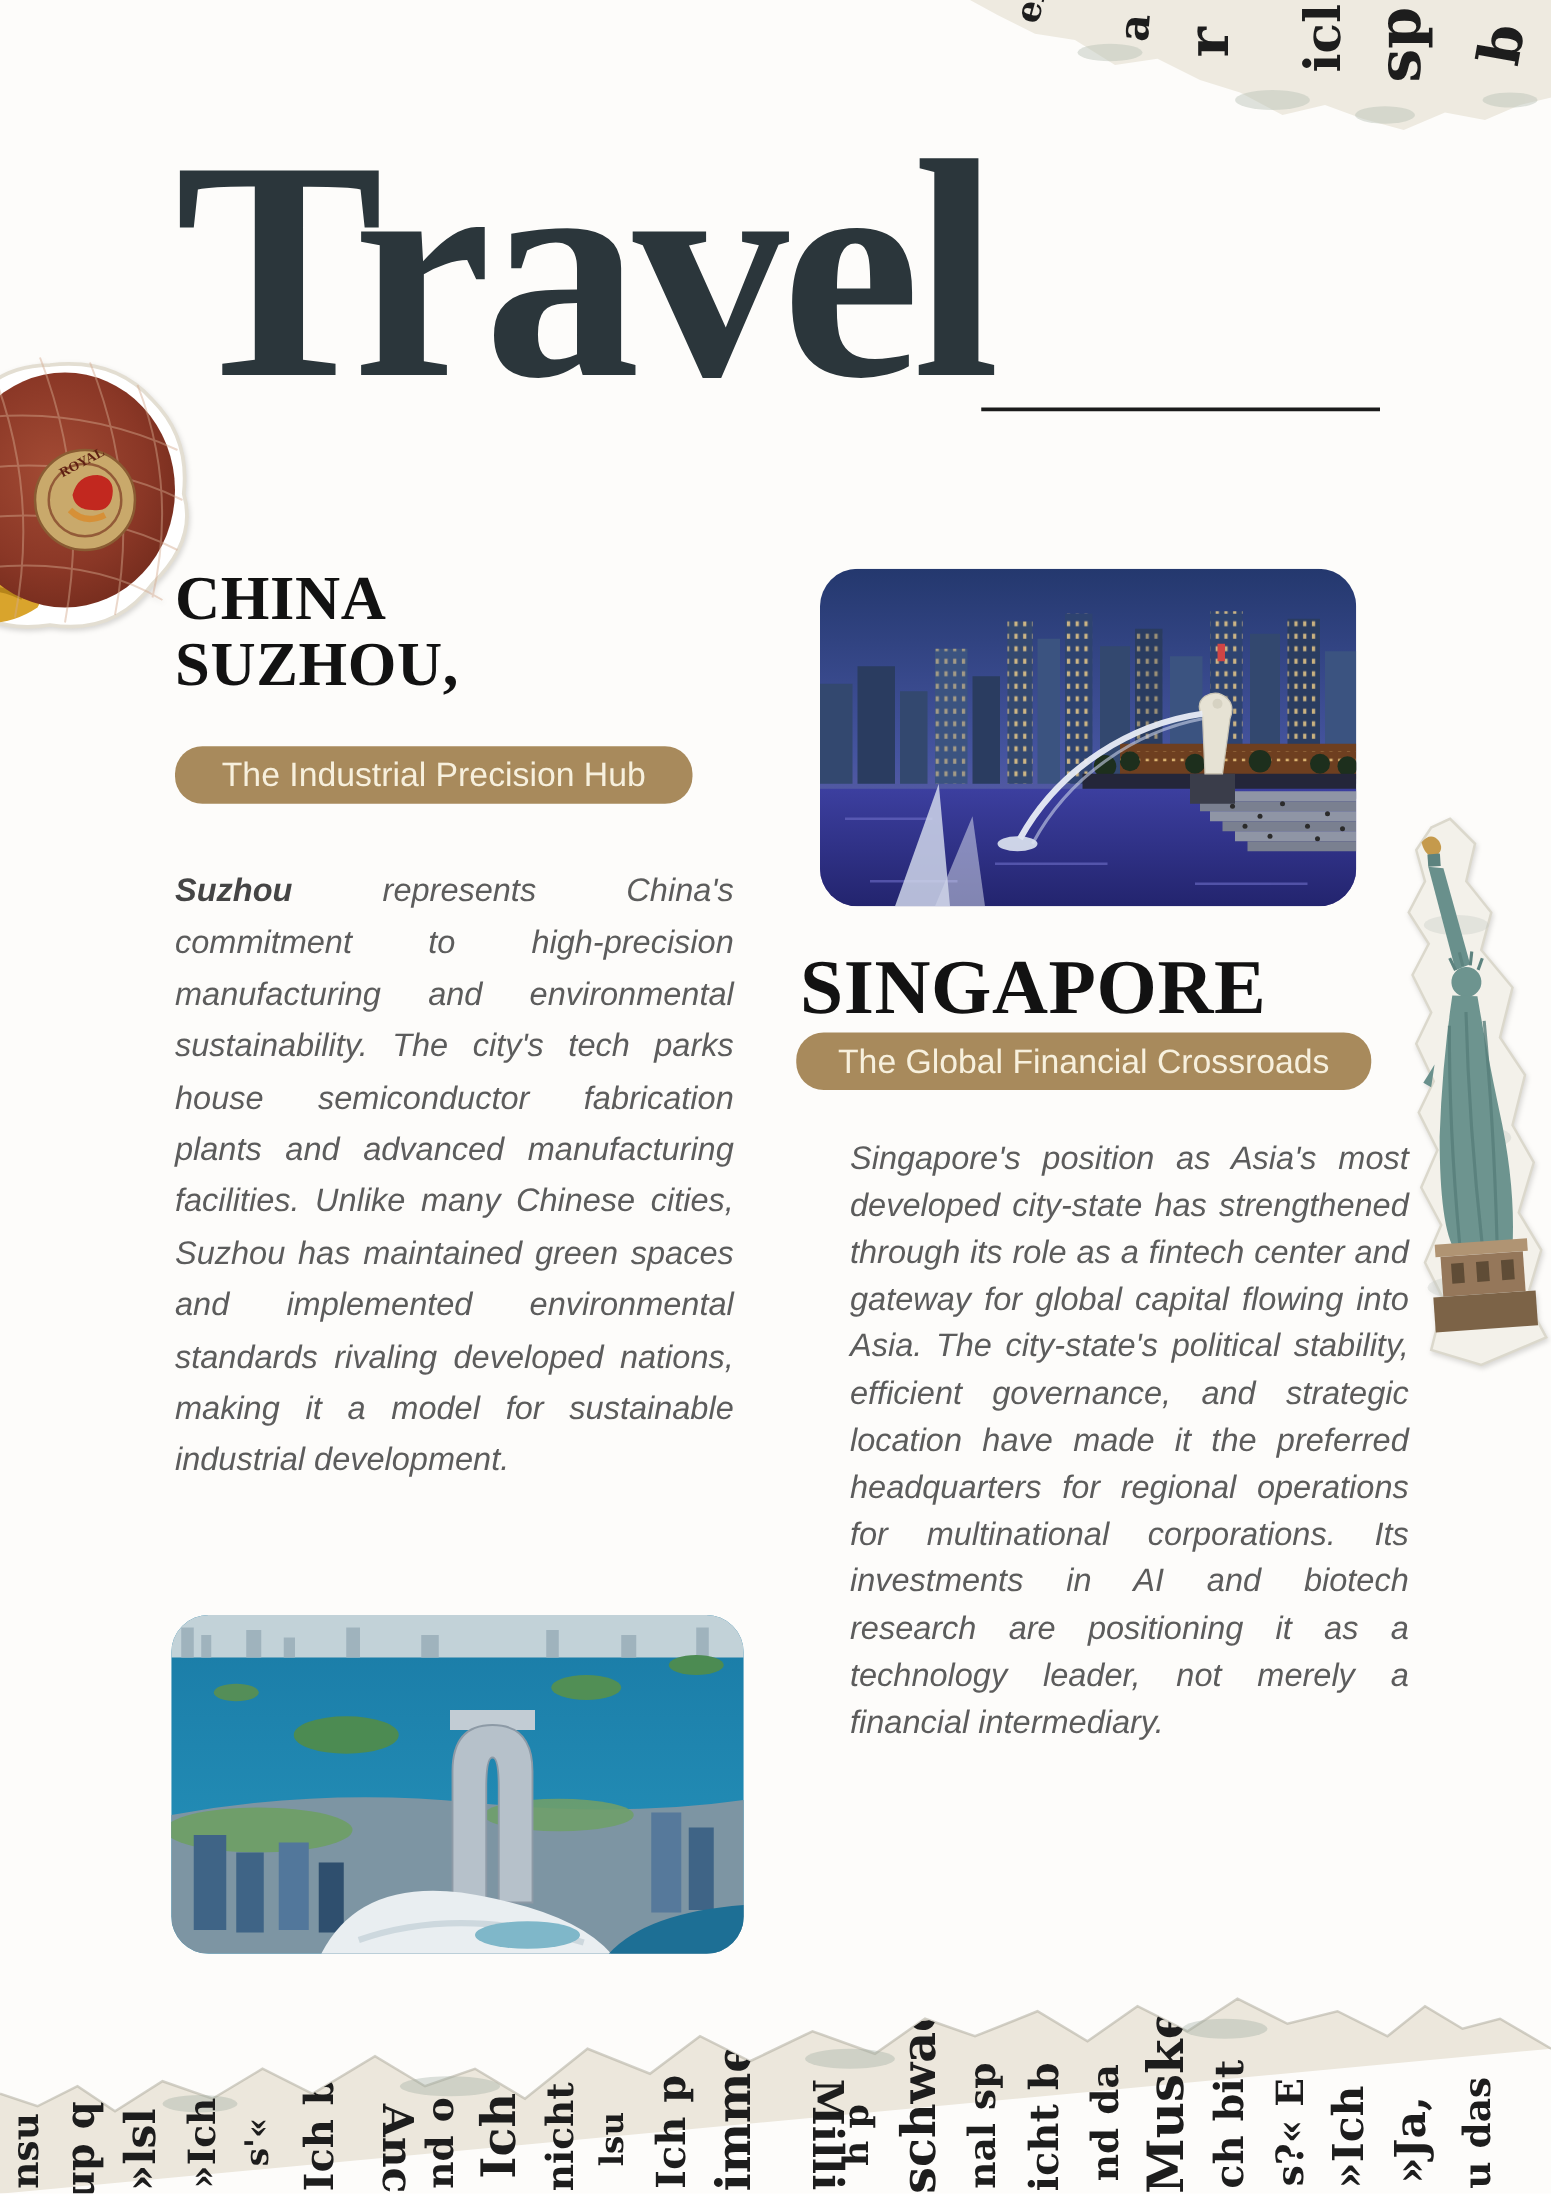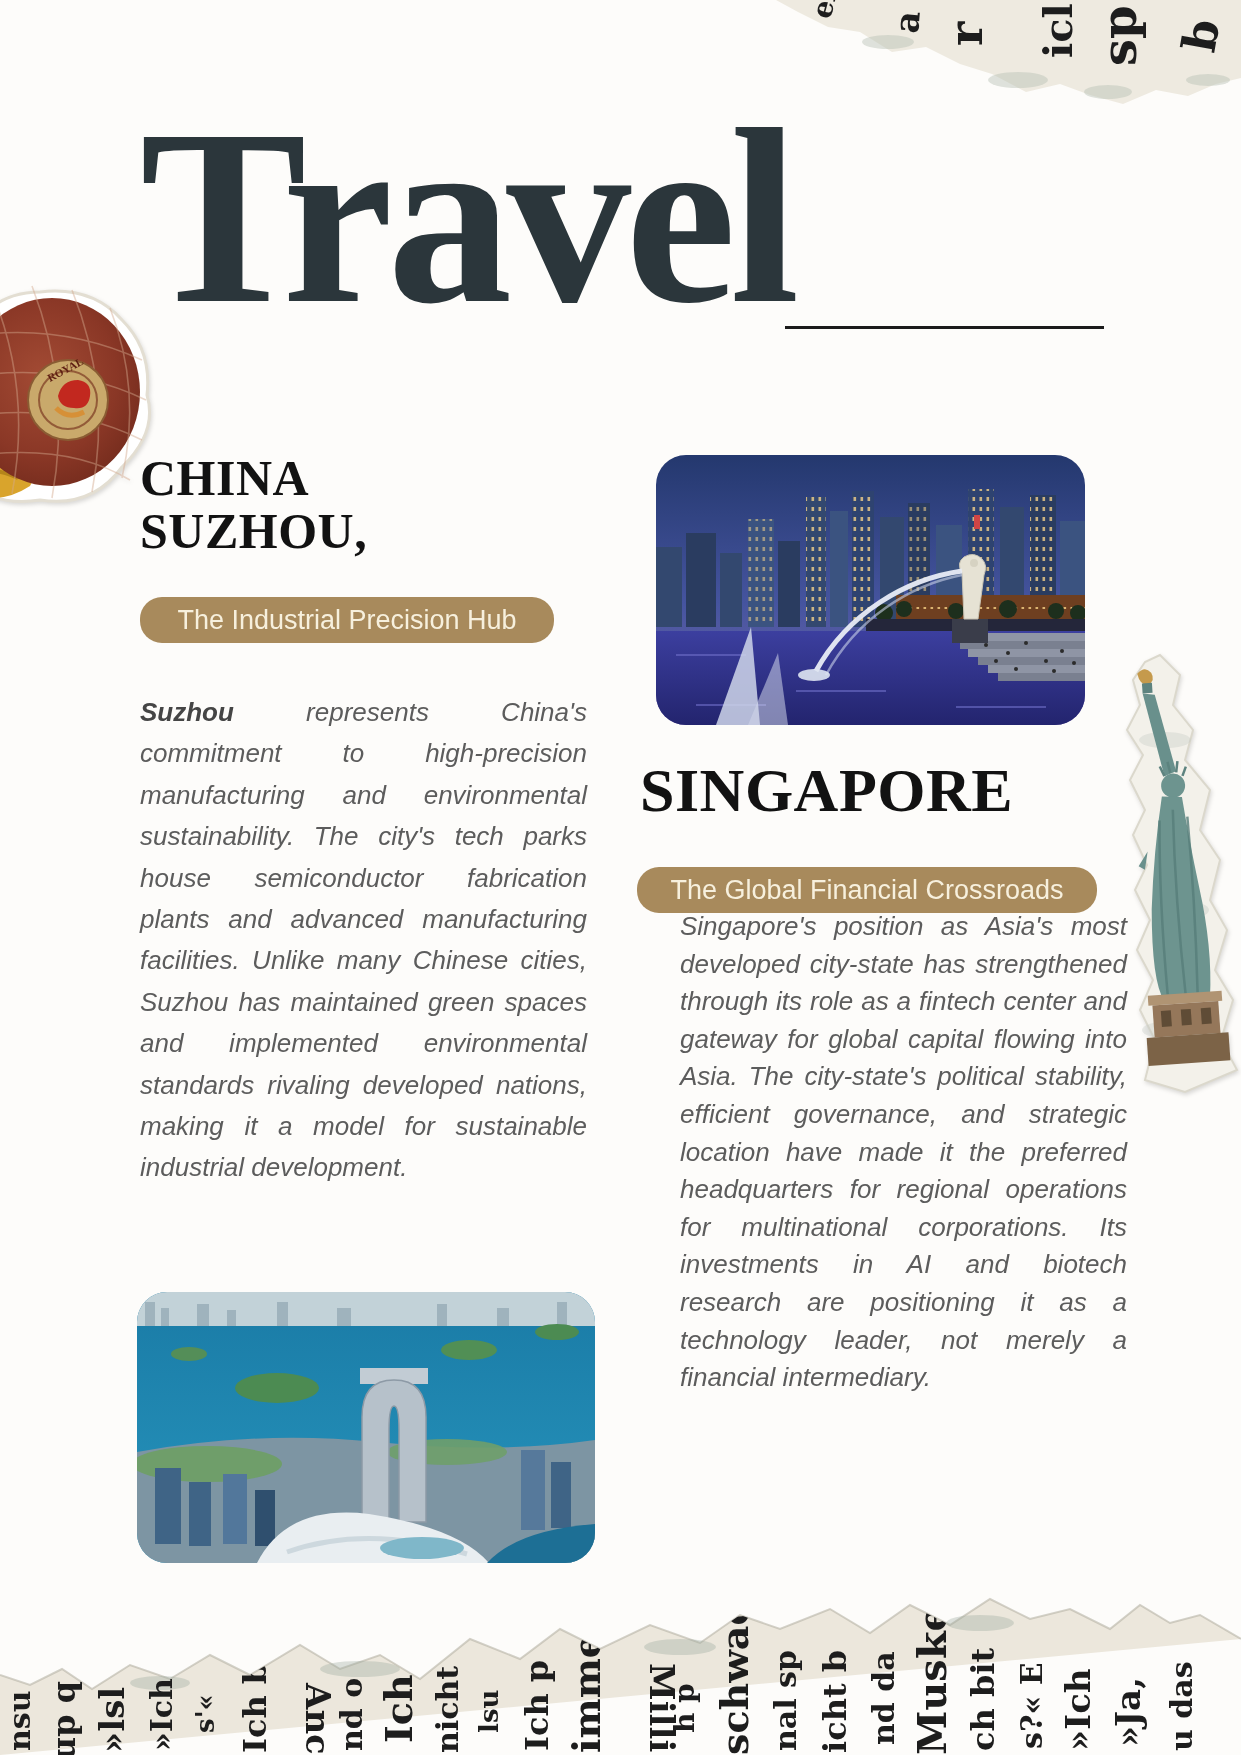--- a/index.html
+++ b/index.html
@@ -12,21 +12,21 @@
   .title-underline{position:absolute;left:785px;top:326px;width:319px;height:3px;background:#1b1b1b;}
 
   
   .sz-heading{position:absolute;left:140px;top:452px;font-family:"Liberation Serif",serif;
               font-weight:bold;font-size:50px;line-height:53px;color:#121212;letter-spacing:.5px;}
   .sg-heading{position:absolute;left:640px;top:733px;font-family:"Liberation Serif",serif;
               font-weight:bold;font-size:62px;line-height:66px;color:#121212;letter-spacing:.5px;margin-top:24px;}
   .badge{position:absolute;height:46px;border-radius:22px;background:#a88a5c;color:#f7f0dd;
          font-size:27px;line-height:46px;text-align:center;white-space:nowrap;padding:0 24px;box-sizing:border-box;}
   .sz-badge{left:140px;top:597px;width:414px;}
-  .sg-badge{left:637px;top:867px;width:460px;}
+  .sg-badge{left:637px;top:826px;width:460px;}
   .para{position:absolute;width:447px;color:#5c5c5c;font-size:26px;text-align:justify;font-style:italic;}
   .sz-para{left:140px;top:666px;line-height:41.4px;}
   .sg-para{left:652px;top:882px;line-height:37.6px;margin-left:28px;}
   .para .lead{font-weight:bold;color:#454545;}
 
   .photo{position:absolute;display:block;}
   .sz-photo{left:137px;top:1292px;}
   .sg-photo{left:656px;top:455px;}
 
   .cutout{position:absolute;display:block;filter:drop-shadow(1px 2px 2px rgba(0,0,0,.15));}

